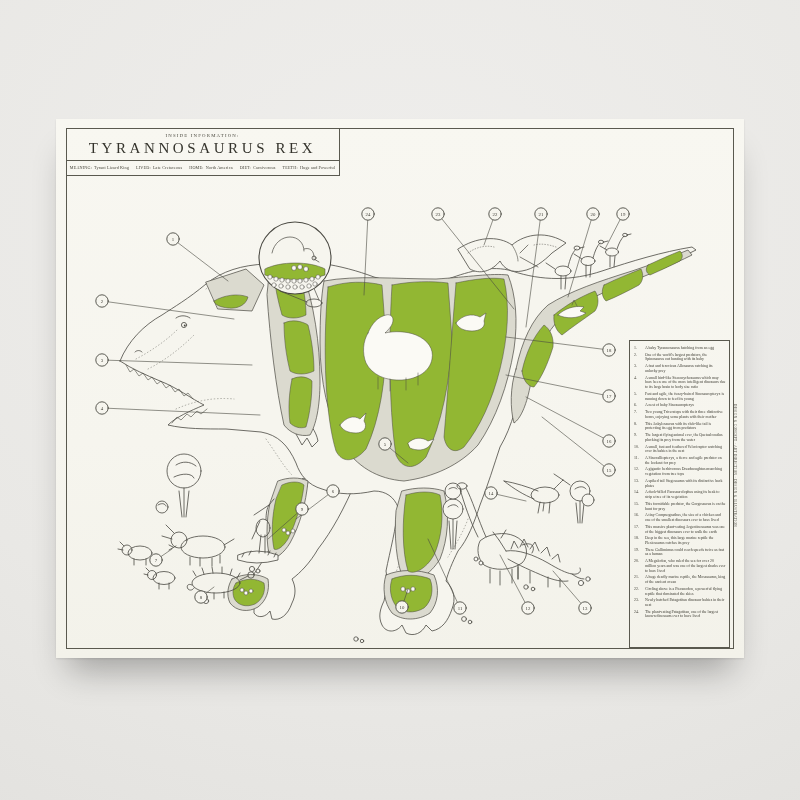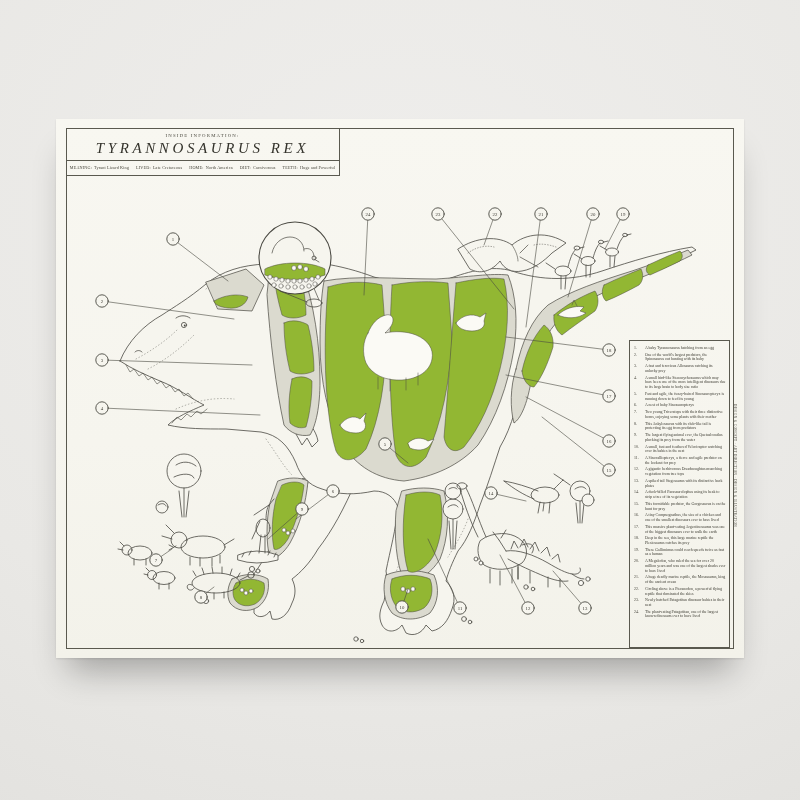--- a/index.html
+++ b/index.html
@@ -12,21 +12,21 @@
     position:absolute;left:56px;top:119px;width:688px;height:539px;
     background:linear-gradient(180deg,#f8f7f1 0%,#f6f5ee 60%,#f3f2ea 100%);
     box-shadow:0 1px 2px rgba(0,0,0,.10), 0 24px 32px -12px rgba(0,0,0,.30);
   }
   .inner-border{position:absolute;left:10px;top:9px;right:10px;bottom:9px;border:1px solid #5a594f;pointer-events:none;}
   .illustration{position:absolute;left:0;top:0;width:688px;height:539px;}
   
   .titleblock{position:absolute;left:10px;top:9px;width:273px;border-right:1px solid #5a594f;border-bottom:1px solid #5a594f;background:rgba(246,245,238,.0);}
   .trow1{padding:5px 2px 4px;border-bottom:1px solid #5a594f;text-align:center;}
   .eyebrow{font-size:4.8px;letter-spacing:1.2px;color:#4a493f;margin-bottom:2.5px;}
-  .title{font-size:15px;line-height:1;font-style:italic;font-weight:400;letter-spacing:3.6px;color:#34332c;margin:0;}
+  .title{font-size:15px;line-height:1;font-weight:400;letter-spacing:3.6px;color:#34332c;margin:0;}
   .trow2{padding:4.5px 2px;display:flex;justify-content:center;gap:7px;font-size:4.2px;letter-spacing:.15px;color:#45443a;white-space:nowrap;}
   .meta-label{margin-right:1px;}
   
   .legend{position:absolute;left:573px;top:221px;width:101px;height:308px;border:1px solid #5a594f;box-sizing:border-box;padding:5px 3px 3px 4px;overflow:hidden;}
   .legend ol{list-style:none;margin:0;padding:0;}
   .legend li{display:grid;grid-template-columns:9px 1fr;column-gap:2px;margin-bottom:2.1px;font-size:3.9px;line-height:1.2;color:#3d3c33;}
   .legend .num{text-align:left;}
   .credit{
     position:absolute;left:676px;top:285px;height:235px;width:5px;
     writing-mode:vertical-rl;font-size:3.2px;letter-spacing:.45px;color:#6a6960;white-space:nowrap;

